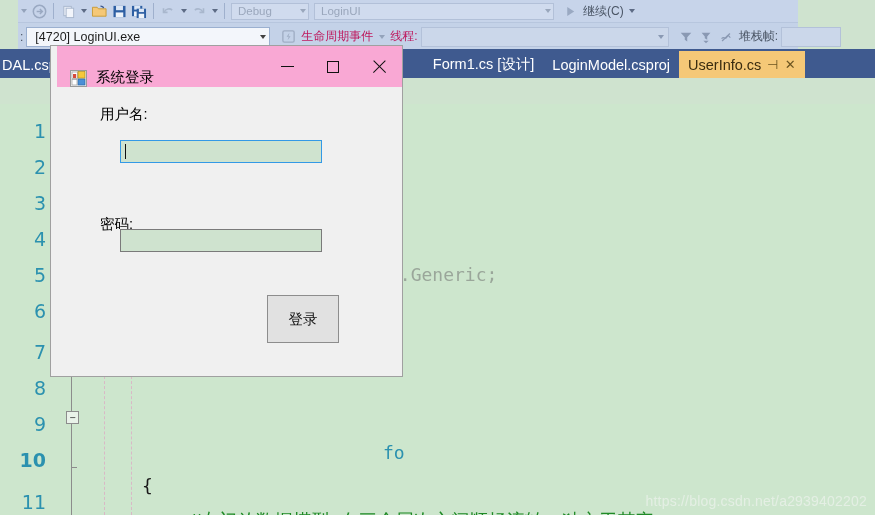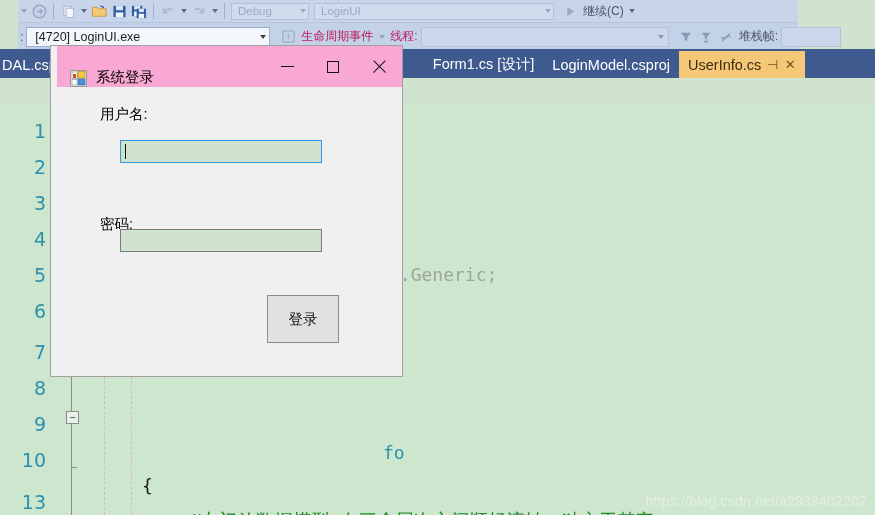--- a/index.html
+++ b/index.html
@@ -310,22 +310,22 @@
     <div id="gutter">
       <div class="lineno" style="top:18px;">1</div>
       <div class="lineno" style="top:54px;">2</div>
       <div class="lineno" style="top:90px;">3</div>
       <div class="lineno" style="top:126px;">4</div>
       <div class="lineno" style="top:162px;">5</div>
       <div class="lineno" style="top:198px;">6</div>
       <div class="lineno" style="top:239px;">7</div>
       <div class="lineno" style="top:275px;">8</div>
       <div class="lineno" style="top:311px;">9</div>
-      <div class="lineno" style="top:347px;">10</div>
-      <div class="lineno" style="top:389px;">13</div>
+      <div class="lineno" style="top:347px;font-weight:bold;">10</div>
+      <div class="lineno" style="top:389px;">11</div>
     </div>
 
     <div id="fold-col">
       <div class="fold-line" style="top:272px;height:139px;"></div>
       <div class="fold-box" style="left:4px;top:307px;">−</div>
       <div class="fold-tick" style="left:9px;top:363px;"></div>
     </div>
 
     <div class="guide" style="left:104px;top:272px;height:139px;"></div>
     <div class="guide" style="left:131px;top:272px;height:139px;"></div>

